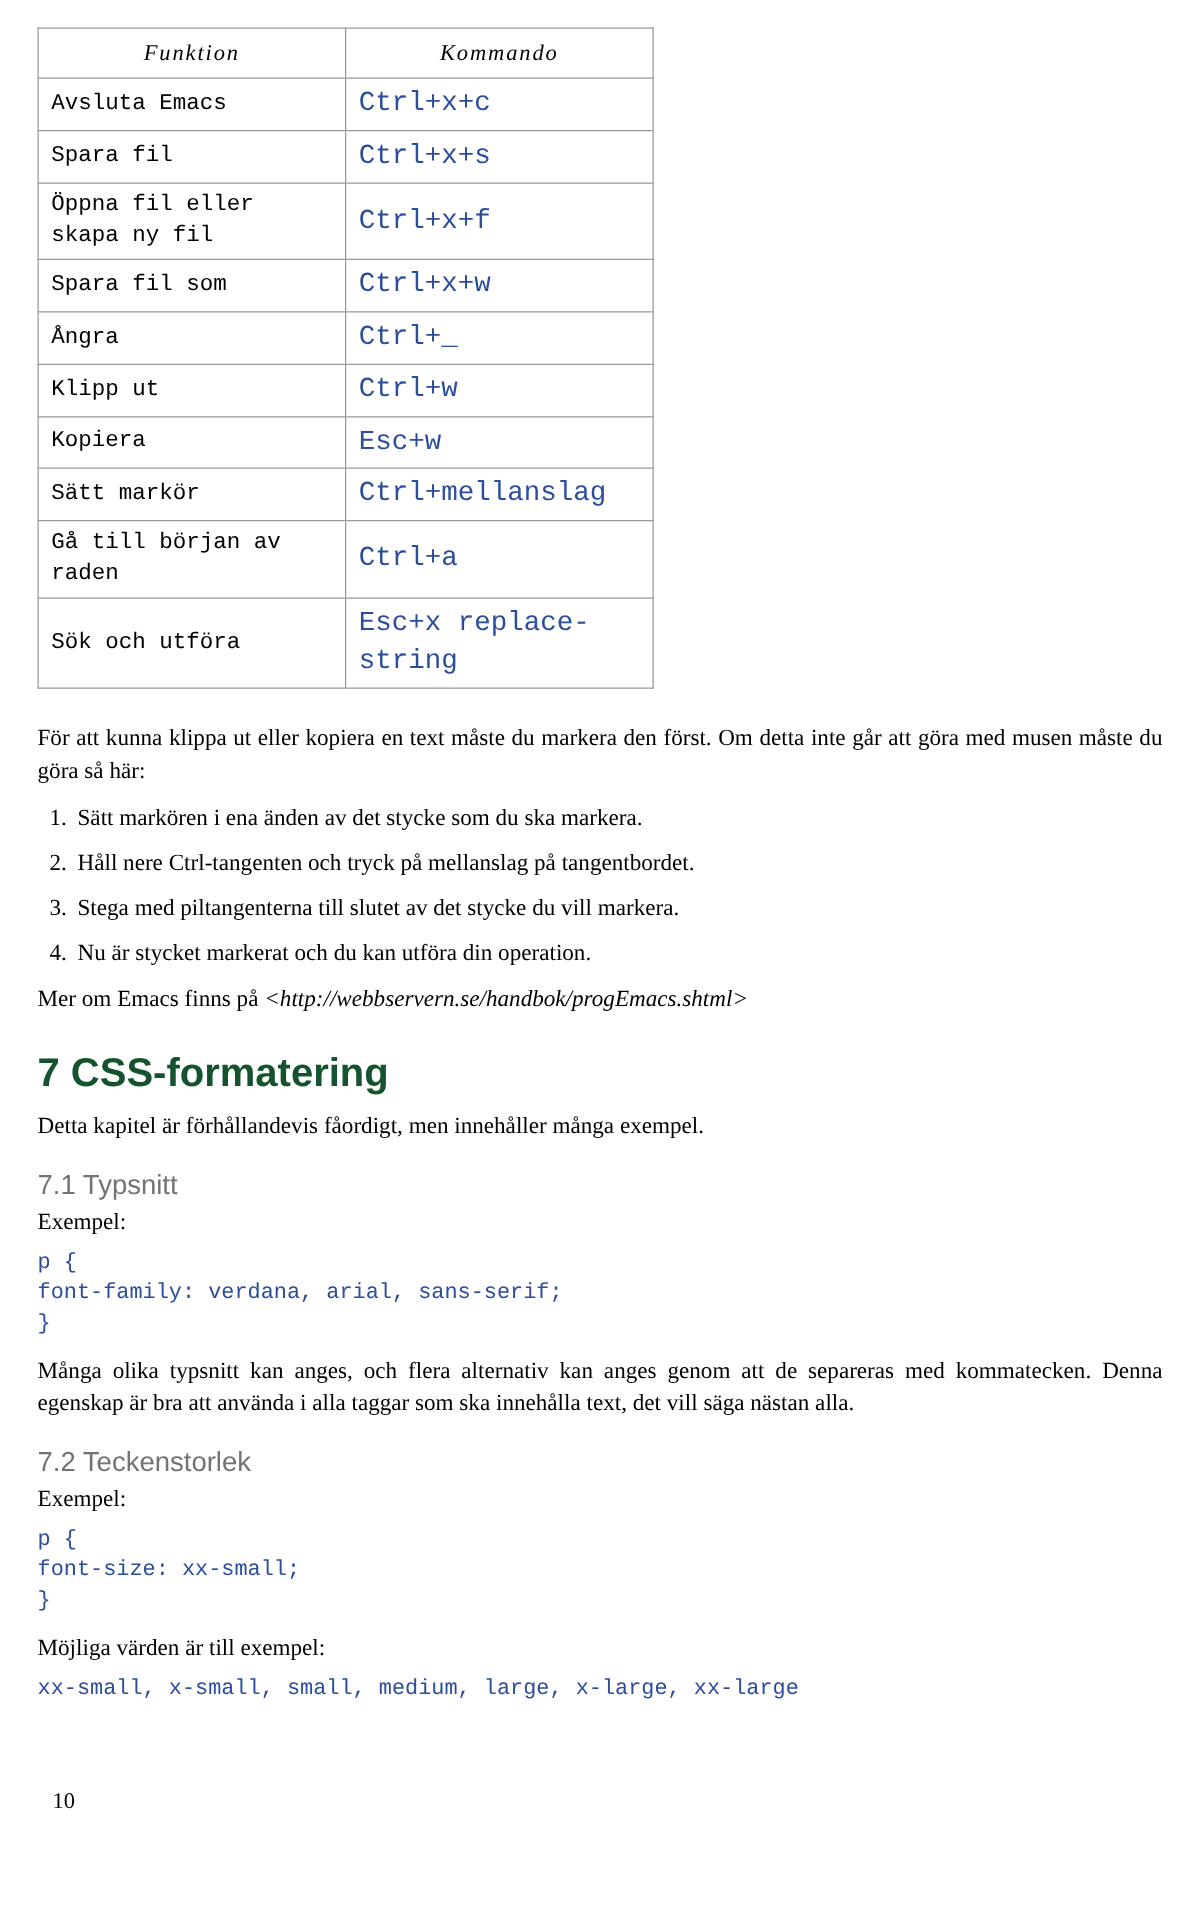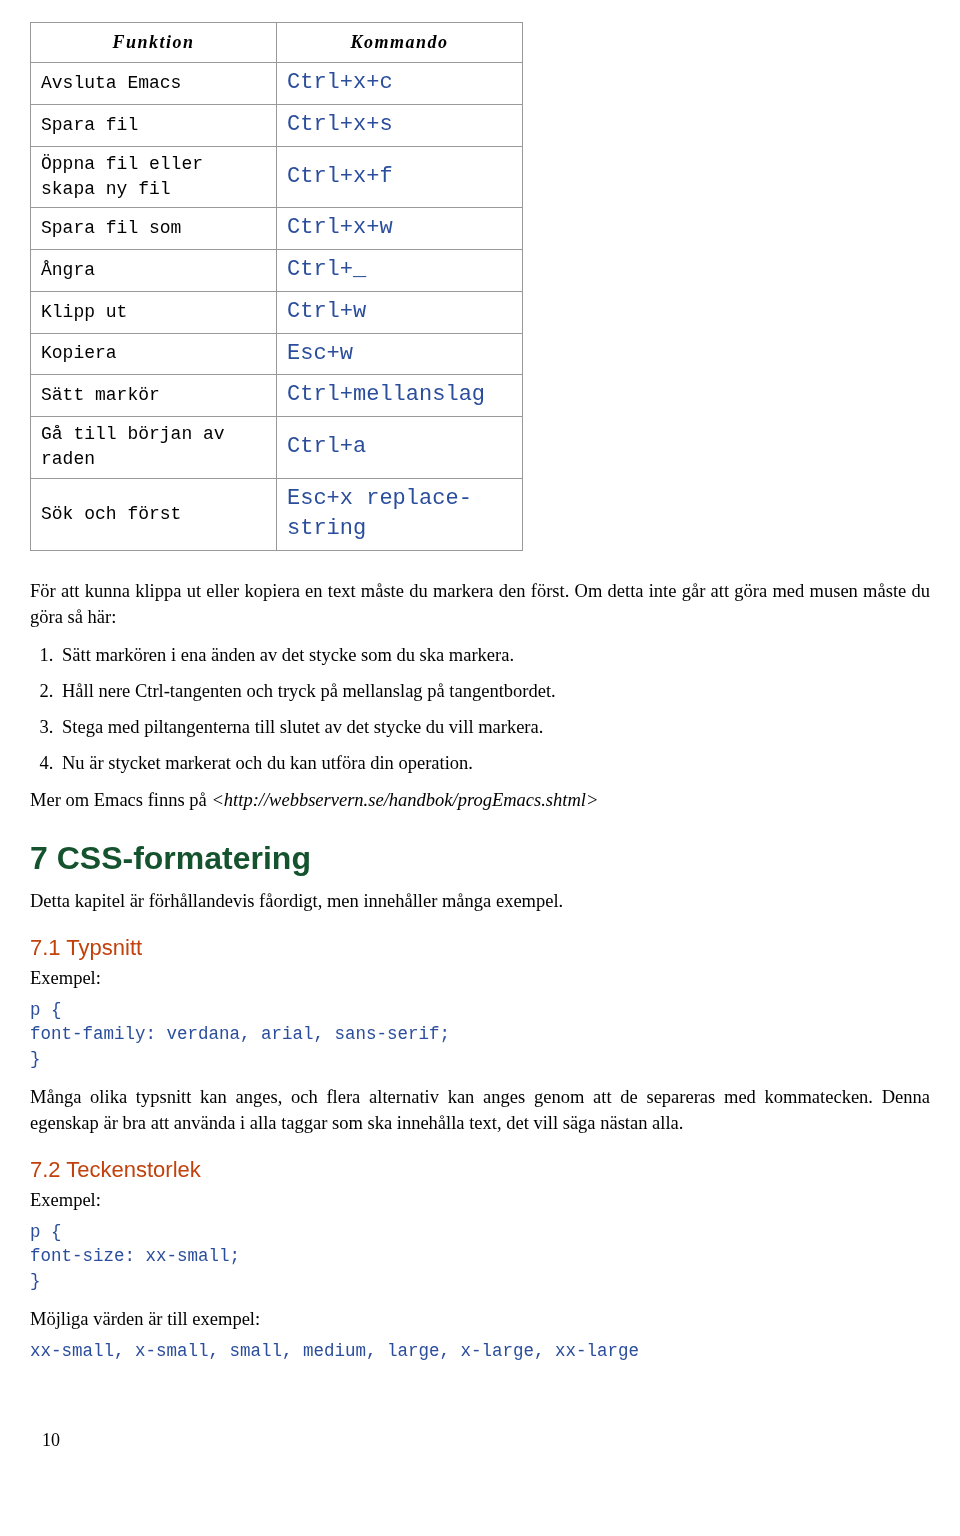--- a/index.html
+++ b/index.html
@@ -18,21 +18,21 @@
     margin: 0 0 28px 0;
   }
   th, td {
     border: 1px solid #999;
     padding: 5px 10px;
     text-align: left;
     vertical-align: middle;
     font-size: 18px;
   }
   th {
-    font-weight: bold;
+    font-weight: normal;
     font-style: italic;
     font-family: Georgia, serif;
     text-align: center;
     letter-spacing: 1.5px;
     padding: 7px 17px;
   }
   td.func {
     font-family: Liberation Mono, monospace;
     width: 225px;
   }
@@ -60,21 +60,21 @@
   h1.section {
     font-family: Verdana, Arial, sans-serif;
     font-weight: bold;
     color: #14532d;
     font-size: 32px;
     margin: 22px 0 8px 0;
   }
   h2.subsection {
     font-family: Verdana, Arial, sans-serif;
     font-weight: normal;
-    color: #c2410c;
+    color: #737373;
     font-size: 22px;
     margin: 18px 0 2px 0;
   }
   pre.code {
     font-family: 'Courier New', monospace;
     color: #2a4d9c;
     font-size: 17.5px;
     margin: 6px 0 14px 0;
     white-space: pre;
   }
@@ -127,21 +127,21 @@
       </tr>
     <tr>
         <td class="func">Sätt markör</td>
         <td class="cmd">Ctrl+mellanslag</td>
       </tr>
     <tr>
         <td class="func">Gå till början av raden</td>
         <td class="cmd">Ctrl+a</td>
       </tr>
     <tr>
-        <td class="func">Sök och först</td>
+        <td class="func">Sök och utföra</td>
         <td class="cmd">Esc+x replace-string</td>
       </tr>
   </tbody>
 </table>
 
 <p>För att kunna klippa ut eller kopiera en text måste du markera den först. Om detta inte går att göra med musen måste du göra så här:</p>
 
 <ol>
   <li>Sätt markören i ena änden av det stycke som du ska markera.</li>
   <li>Håll nere Ctrl-tangenten och tryck på mellanslag på tangentbordet.</li>

